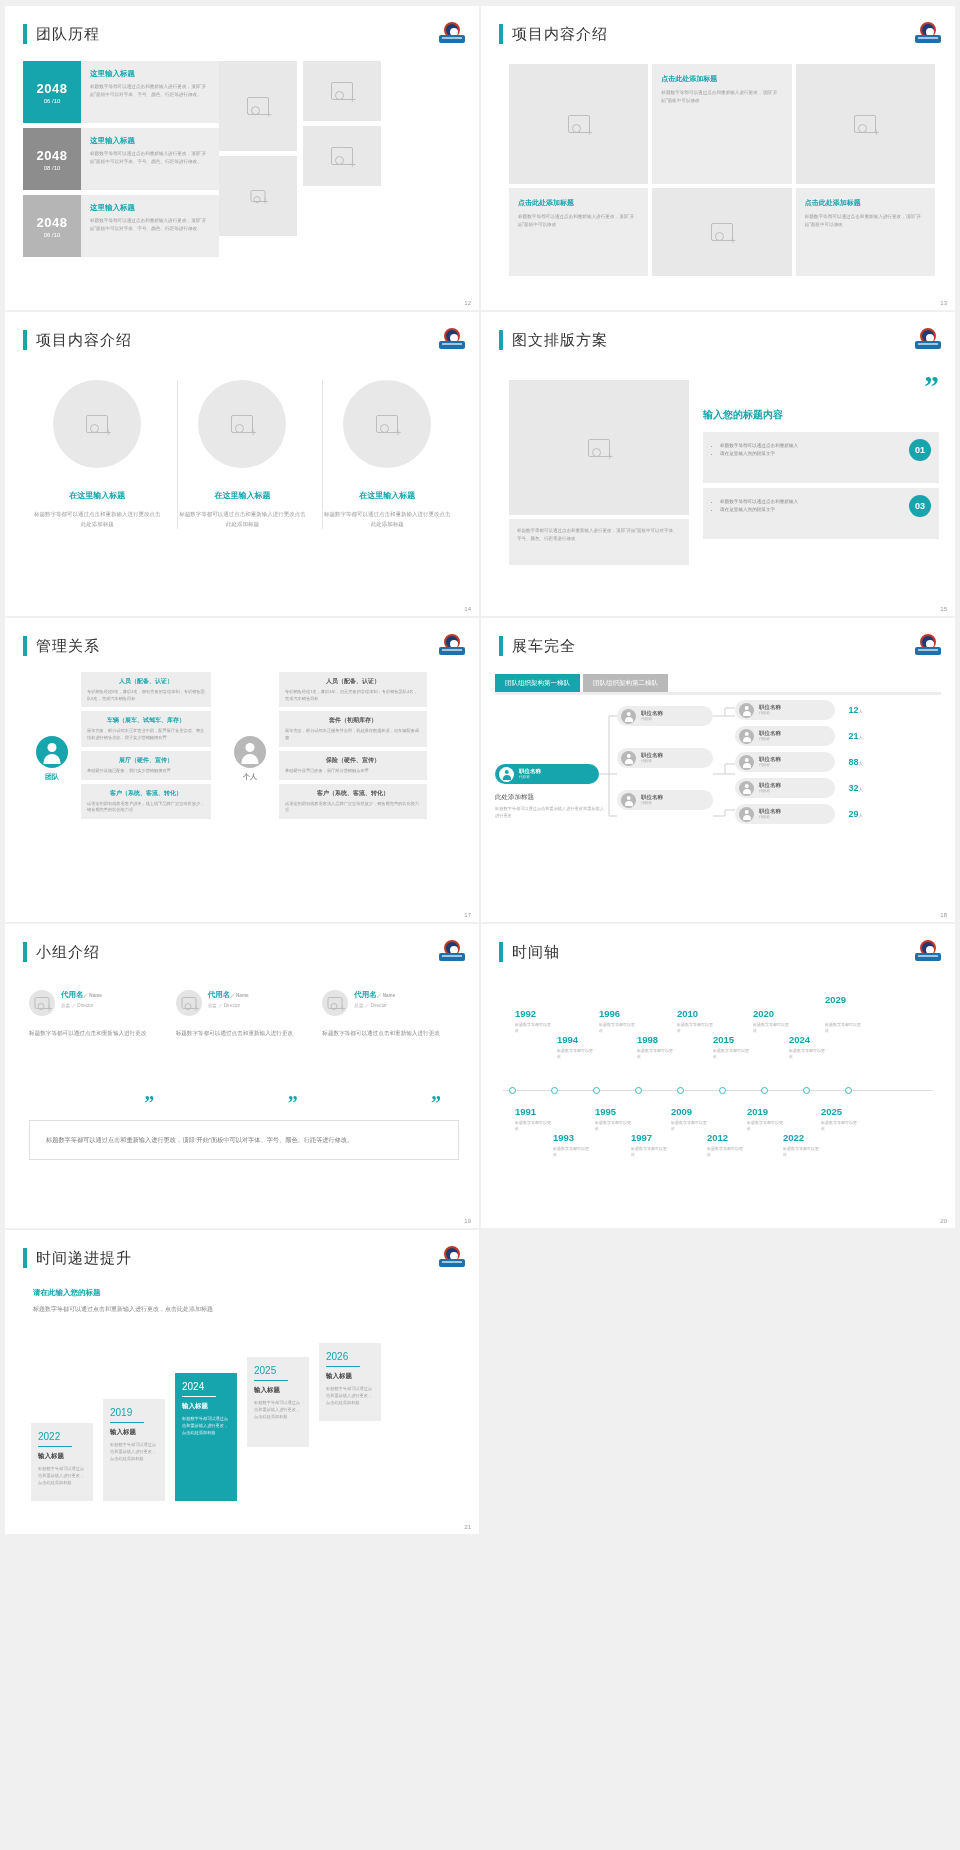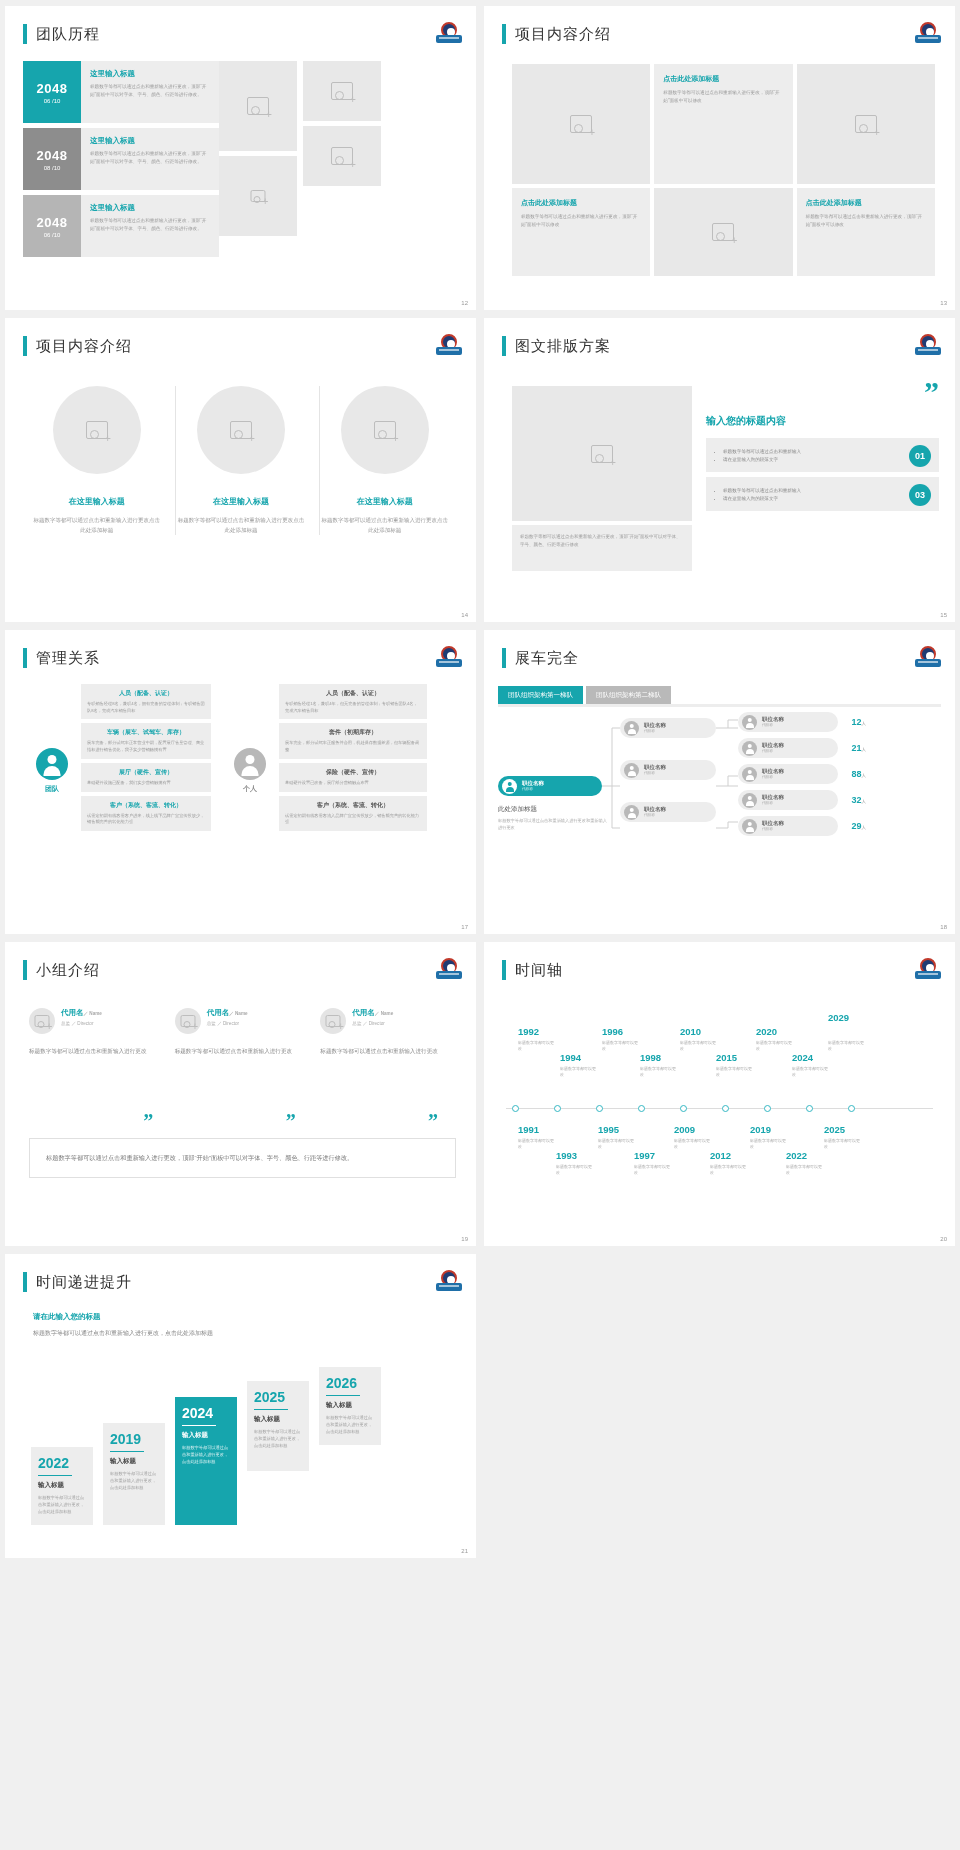--- a/index.html
+++ b/index.html
@@ -5,21 +5,21 @@
   * { box-sizing: border-box; margin: 0; padding: 0; }
   body {
     width: 960px;
     background: #f0f0f0;
     font-family: "Liberation Sans", sans-serif;
     color: #333;
   }
   .grid {
     display: grid;
     grid-template-columns: 1fr 1fr;
-    gap: 8px;
+    gap: 2px;
     padding: 6px 5px;
   }
   .slide {
     position: relative;
     background: #ffffff;
     height: 304px;
     overflow: hidden;
   }
   .slide-num {
     position: absolute;
@@ -127,21 +127,21 @@
 
   
   .s15-img { position: absolute; left: 28px; top: 68px; width: 180px; height: 135px; }
   .s15-cap {
     position: absolute; left: 28px; top: 207px; width: 180px; height: 46px;
     background: #ededed; padding: 8px; font-size: 4.5px; line-height: 1.75; color: #999;
   }
   .s15-right { position: absolute; left: 222px; right: 16px; top: 62px; }
   .quote-mark { font-size: 30px; color: #16a5ad; font-weight: bold; line-height: .8; text-align: right; font-family: "Liberation Serif", serif; }
   .s15-h { font-size: 10px; font-weight: bold; color: #16a5ad; margin: 10px 0 10px; }
-  .s15-row { display: flex; align-items: center; background: #ededed; margin-bottom: 5px; padding: 7px 0 5px 10px; }
+  .s15-row { display: flex; align-items: center; background: #ededed; margin-bottom: 5px; padding: 7px 0 22px 10px; }
   .s15-row .txt { flex: 1; font-size: 4.6px; line-height: 1.8; color: #888; }
   .s15-row .txt li { list-style: disc; margin-left: 7px; }
   .s15-num {
     width: 22px; height: 22px; border-radius: 50%; background: #16a5ad; color: #fff;
     font-size: 9px; font-weight: bold; display: flex; align-items: center;
     justify-content: center; margin: 0 8px;
   }
 
   
   .s16-q { position: absolute; left: 30px; top: 100px; width: 150px; }
@@ -235,21 +235,21 @@
   .tick { position: absolute; width: 7px; height: 7px; border-radius: 50%; border: 1.4px solid #35b8c4; background: #fff; top: 101px; }
   .yr { position: absolute; font-size: 9.5px; font-weight: bold; color: #16a5ad; }
   .yrp { position: absolute; font-size: 4px; line-height: 1.5; color: #aaa; width: 36px; }
 
   
   .s21-head { position: absolute; left: 28px; top: 58px; width: 260px; }
   .s21-head .h { font-size: 7.5px; font-weight: bold; color: #16a5ad; }
   .s21-head .p { font-size: 6px; line-height: 1.85; color: #888; margin-top: 6px; }
   .s21-cards { position: absolute; left: 20px; right: 14px; bottom: 16px; height: 175px; }
   .s21-card { position: absolute; width: 62px; background: #ededed; padding: 8px 7px; }
-  .s21-card .y { font-size: 14px; font-weight: bold; color: #16a5ad; }
+  .s21-card .y { font-size: 10px; font-weight: normal; color: #16a5ad; }
   .s21-card .u { height: 1px; background: #16a5ad; width: 34px; margin: 4px 0 5px; }
   .s21-card .h { font-size: 6.5px; font-weight: bold; color: #444; }
   .s21-card .p { font-size: 4.2px; line-height: 1.65; color: #a0a0a0; margin-top: 5px; }
   .s21-card.active { background: #16a5ad; }
   .s21-card.active .y, .s21-card.active .h { color: #fff; }
   .s21-card.active .u { background: #fff; }
   .s21-card.active .p { color: rgba(255,255,255,.85); }
 </style>
 </head>
 <body>

